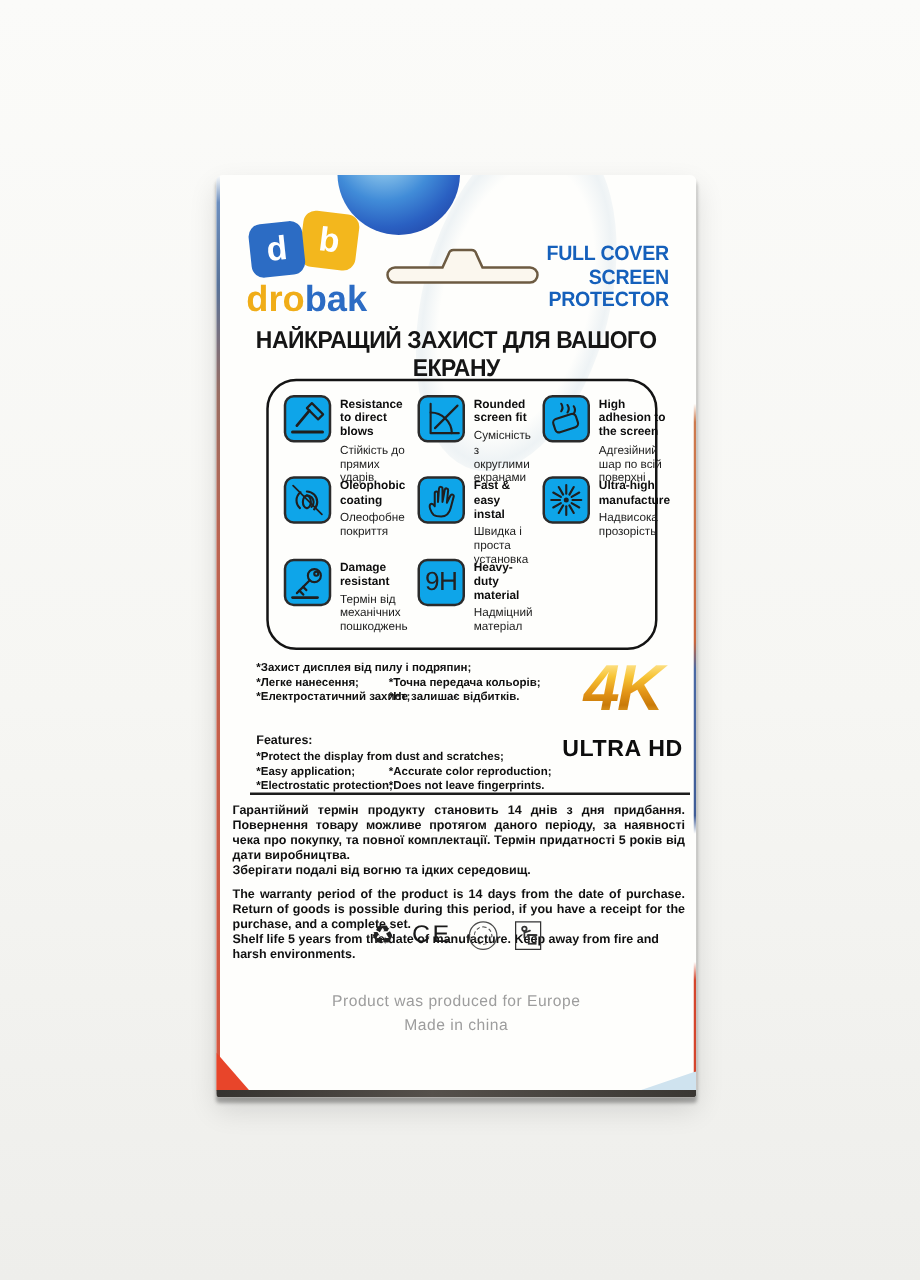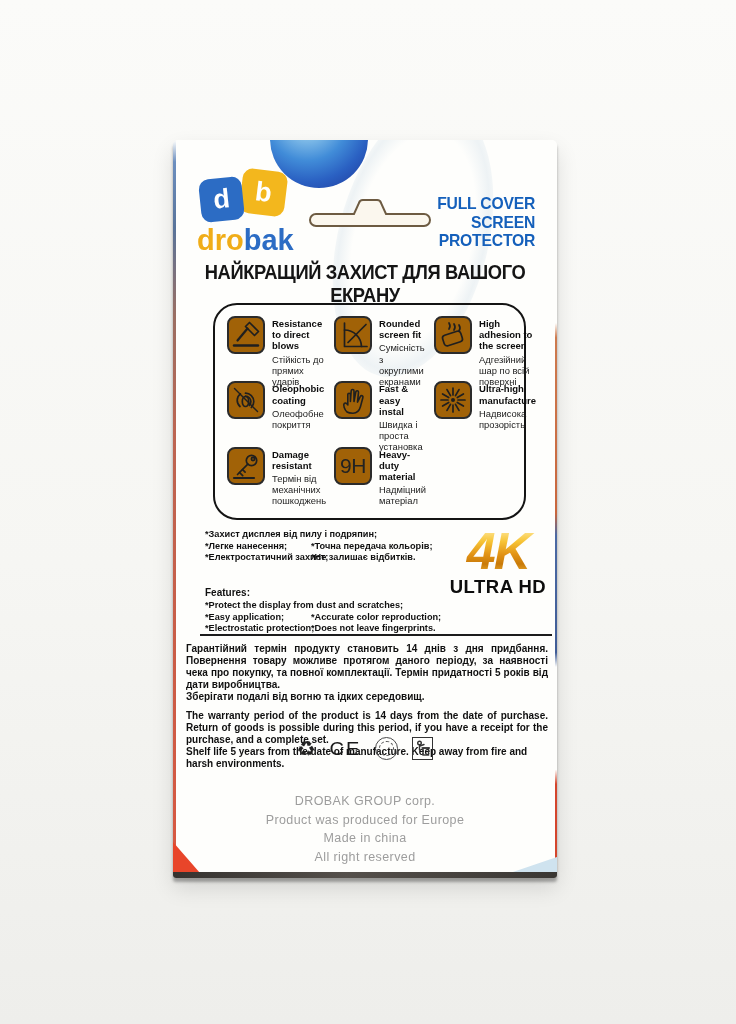--- a/index.html
+++ b/index.html
@@ -27,38 +27,38 @@
   .product-title{position:absolute;right:22px;top:54px;text-align:right;color:#1560bb;
     font-weight:bold;font-size:16.5px;line-height:18.5px;letter-spacing:-.2px;transform:scaleX(.95);transform-origin:right top;}
   .headline{position:absolute;left:0;right:0;top:121px;text-align:center;font-size:19.5px;font-weight:bold;
     color:#151515;letter-spacing:-.4px;transform:scaleX(.94);}
   
   .features-box{position:absolute;left:40px;top:163px;width:313px;height:217px;border:2.5px solid #141414;
     border-radius:24px;box-sizing:border-box;display:grid;grid-template-columns:1fr 1fr 1fr;
     padding:11px 6px 6px 12px;column-gap:8px;}
   .feat{display:flex;gap:7px;align-items:flex-start;height:49px;}
   .feat-ic{width:38px;height:38px;flex:0 0 38px;border:2px solid #2b2b2b;border-radius:8px;box-sizing:border-box;
-    display:flex;align-items:center;justify-content:center;background:#a16207;}
+    display:flex;align-items:center;justify-content:center;background:#0ea5e9;}
   .feat-ic svg{stroke:#1f1f1f;fill:none;stroke-width:1.7;stroke-linecap:round;stroke-linejoin:round;}
   .feat-ic .nineh{font-size:21px;color:#222;letter-spacing:-.5px;}
   .feat-tx{padding-top:2px;}
   .feat-en{font-size:9.5px;font-weight:bold;color:#0d0d0d;line-height:1.18;}
   .feat-uk{font-size:9.4px;color:#1c1c1c;line-height:1.18;margin-top:2px;}
   
   .specs{position:absolute;left:32px;width:336px;color:#101010;}
   .specs .t{font-size:10px;font-weight:bold;margin-bottom:2px;}
   .specs .l{font-size:9.2px;font-weight:bold;line-height:11.6px;}
   .spec-row{position:relative;}
   .spec-right{position:absolute;left:106px;top:0;}
   
   .badge4k{position:absolute;left:268px;top:388px;width:114px;text-align:center;}
   .badge4k .k4{font-size:52px;font-weight:bold;font-style:italic;line-height:.92;letter-spacing:-2px;
     background:linear-gradient(180deg,#ffeaa2 0%,#f7c435 28%,#e29316 55%,#c97a08 75%,#f2b83c 100%);
     -webkit-background-clip:text;background-clip:text;color:transparent;}
-  .badge4k .uhd{font-size:18.5px;font-weight:bold;color:#0d0d0d;letter-spacing:.5px;margin-top:0;}
+  .badge4k .uhd{font-size:18.5px;font-weight:bold;color:#0d0d0d;letter-spacing:.5px;margin-top:12px;}
   .divider{position:absolute;left:27px;top:494px;width:352px;height:2px;background:#1c1c1c;}
   
   .warranty{position:absolute;left:13px;top:503px;width:362px;color:#101010;font-size:10px;font-weight:bold;line-height:12px;}
   .warranty .just{text-align:justify;}
   .warranty .blk{margin-bottom:7px;}
   
   .certs{position:absolute;left:0;right:0;top:595px;height:26px;display:flex;align-items:center;justify-content:center;gap:14px;}
   .cert-recycle{font-size:21px;color:#222;line-height:1;}
   .cert-ce{font-size:20px;color:#1a1a1a;letter-spacing:2px;transform:scaleY(.96);}
   .cert-seal{width:23px;height:23px;border:1.3px solid #4a4a4a;border-radius:50%;box-sizing:border-box;
@@ -291,24 +291,22 @@
           <circle cx="4.5" cy="3" r="1.8"></circle>
           <path d="M4.5 5 V10"></path>
           <path d="M4.8 6 L9 4.5"></path>
           <rect x="8" y="8" width="5.5" height="7"></rect>
           <path d="M7 8 H14.5"></path>
         </svg>
       </span>
     </div>
 
     <div class="pkg-footer">
-      <div>DROBAK GROUP corp.</div>
       <div>Product was produced for Europe</div>
       <div>Made in china</div>
-      <div>All right reserved</div>
     </div>
 
     <div class="edge-left"></div>
     <div class="edge-right"></div>
     <div class="wedge-red"></div>
     <div class="wedge-blue"></div>
     <div class="bottom-bar"></div>
   </div>
 </div>
 

